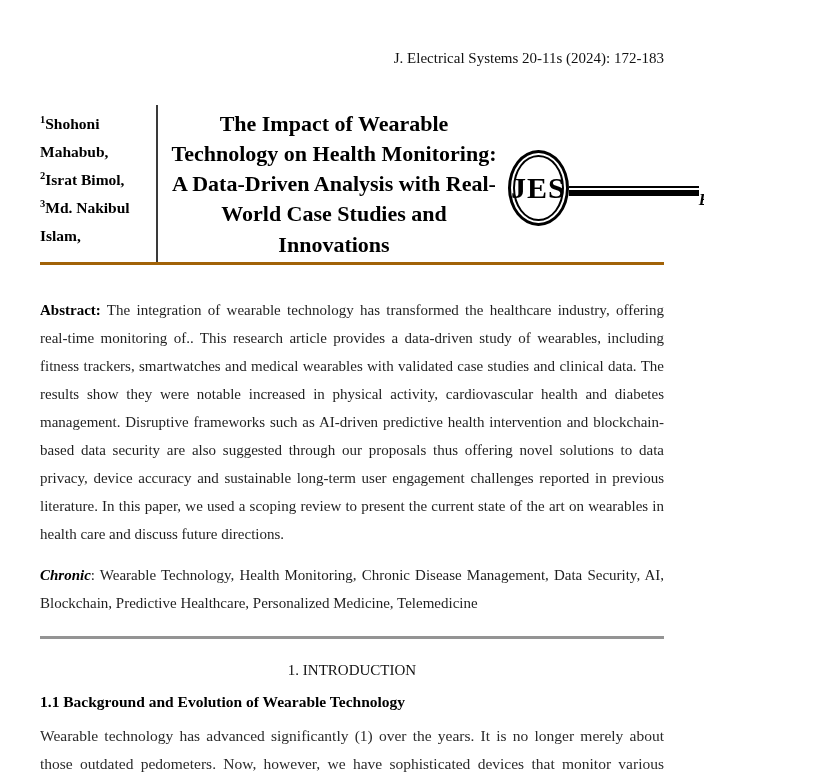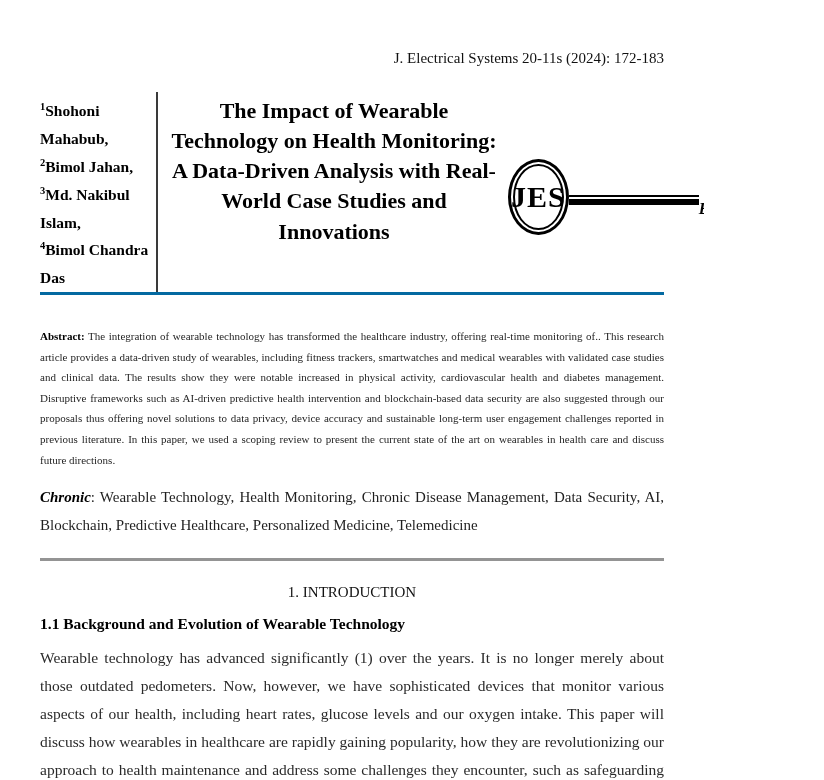--- a/index.html
+++ b/index.html
@@ -17,22 +17,22 @@
   .journal-ref {
     padding: 50px 40px 0 40px;
     text-align: right;
     font-size: 15px;
     color: #111;
   }
   
   .header-row {
     display: flex;
     align-items: stretch;
-    margin: 25px 40px 0 40px;
-    border-bottom: 3px solid #0369a1;
+    margin: 38px 40px 0 40px;
+    border-bottom: 3px solid #a16207;
     min-height: 150px;
     justify-content: flex-end;
   }
   .authors-cell {
     width: 242px;
     padding-top: 5px;
     font-weight: bold;
     font-size: 15.5px;
     line-height: 1.8;
     color: #000;
@@ -95,21 +95,21 @@
     font-weight: bold;
     font-size: 16px;
     line-height: 1.25;
     color: #000;
   }
   .logo-bars-bottom { margin-top: 4px; margin-bottom: -3px; }
   
   .abstract {
     margin: 31px 40px 0 40px;
     text-align: justify;
-    font-size: 11px;
+    font-size: 15px;
     line-height: 1.87;
     color: #1f1f1f;
   }
   .abstract b, .keywords b { color: #000; }
   .keywords {
     margin: 13px 40px 0 40px;
     text-align: justify;
     font-size: 15px;
     line-height: 1.87;
     color: #1f1f1f;
@@ -145,23 +145,22 @@
 <body>
 
 <div class="page">
 
   <div class="journal-ref">J. Electrical Systems 20-11s (2024): 172-183</div>
 
   <div class="header-row">
 
     <div class="authors-cell">
       <div class="author"><sup>1</sup><span>Shohoni Mahabub,</span></div>
-      <div class="author"><sup>2</sup><span>Bimol Jahan,</span></div>
+      <div class="author"><sup>2</sup><span>Israt Bimol,</span></div>
       <div class="author"><sup>3</sup><span>Md. Nakibul Islam,</span></div>
-      <div class="author"><sup>4</sup><span>Bimol Chandra Das</span></div>
     </div>
 
     <div class="title-cell">
       <div class="paper-title">The Impact of Wearable Technology on Health Monitoring: A Data-Driven Analysis with Real-World Case Studies and Innovations</div>
     </div>
 
     <div class="logo-cell">
       <div class="logo-ellipse">
         <span class="logo-acronym">JES</span>
       </div>

